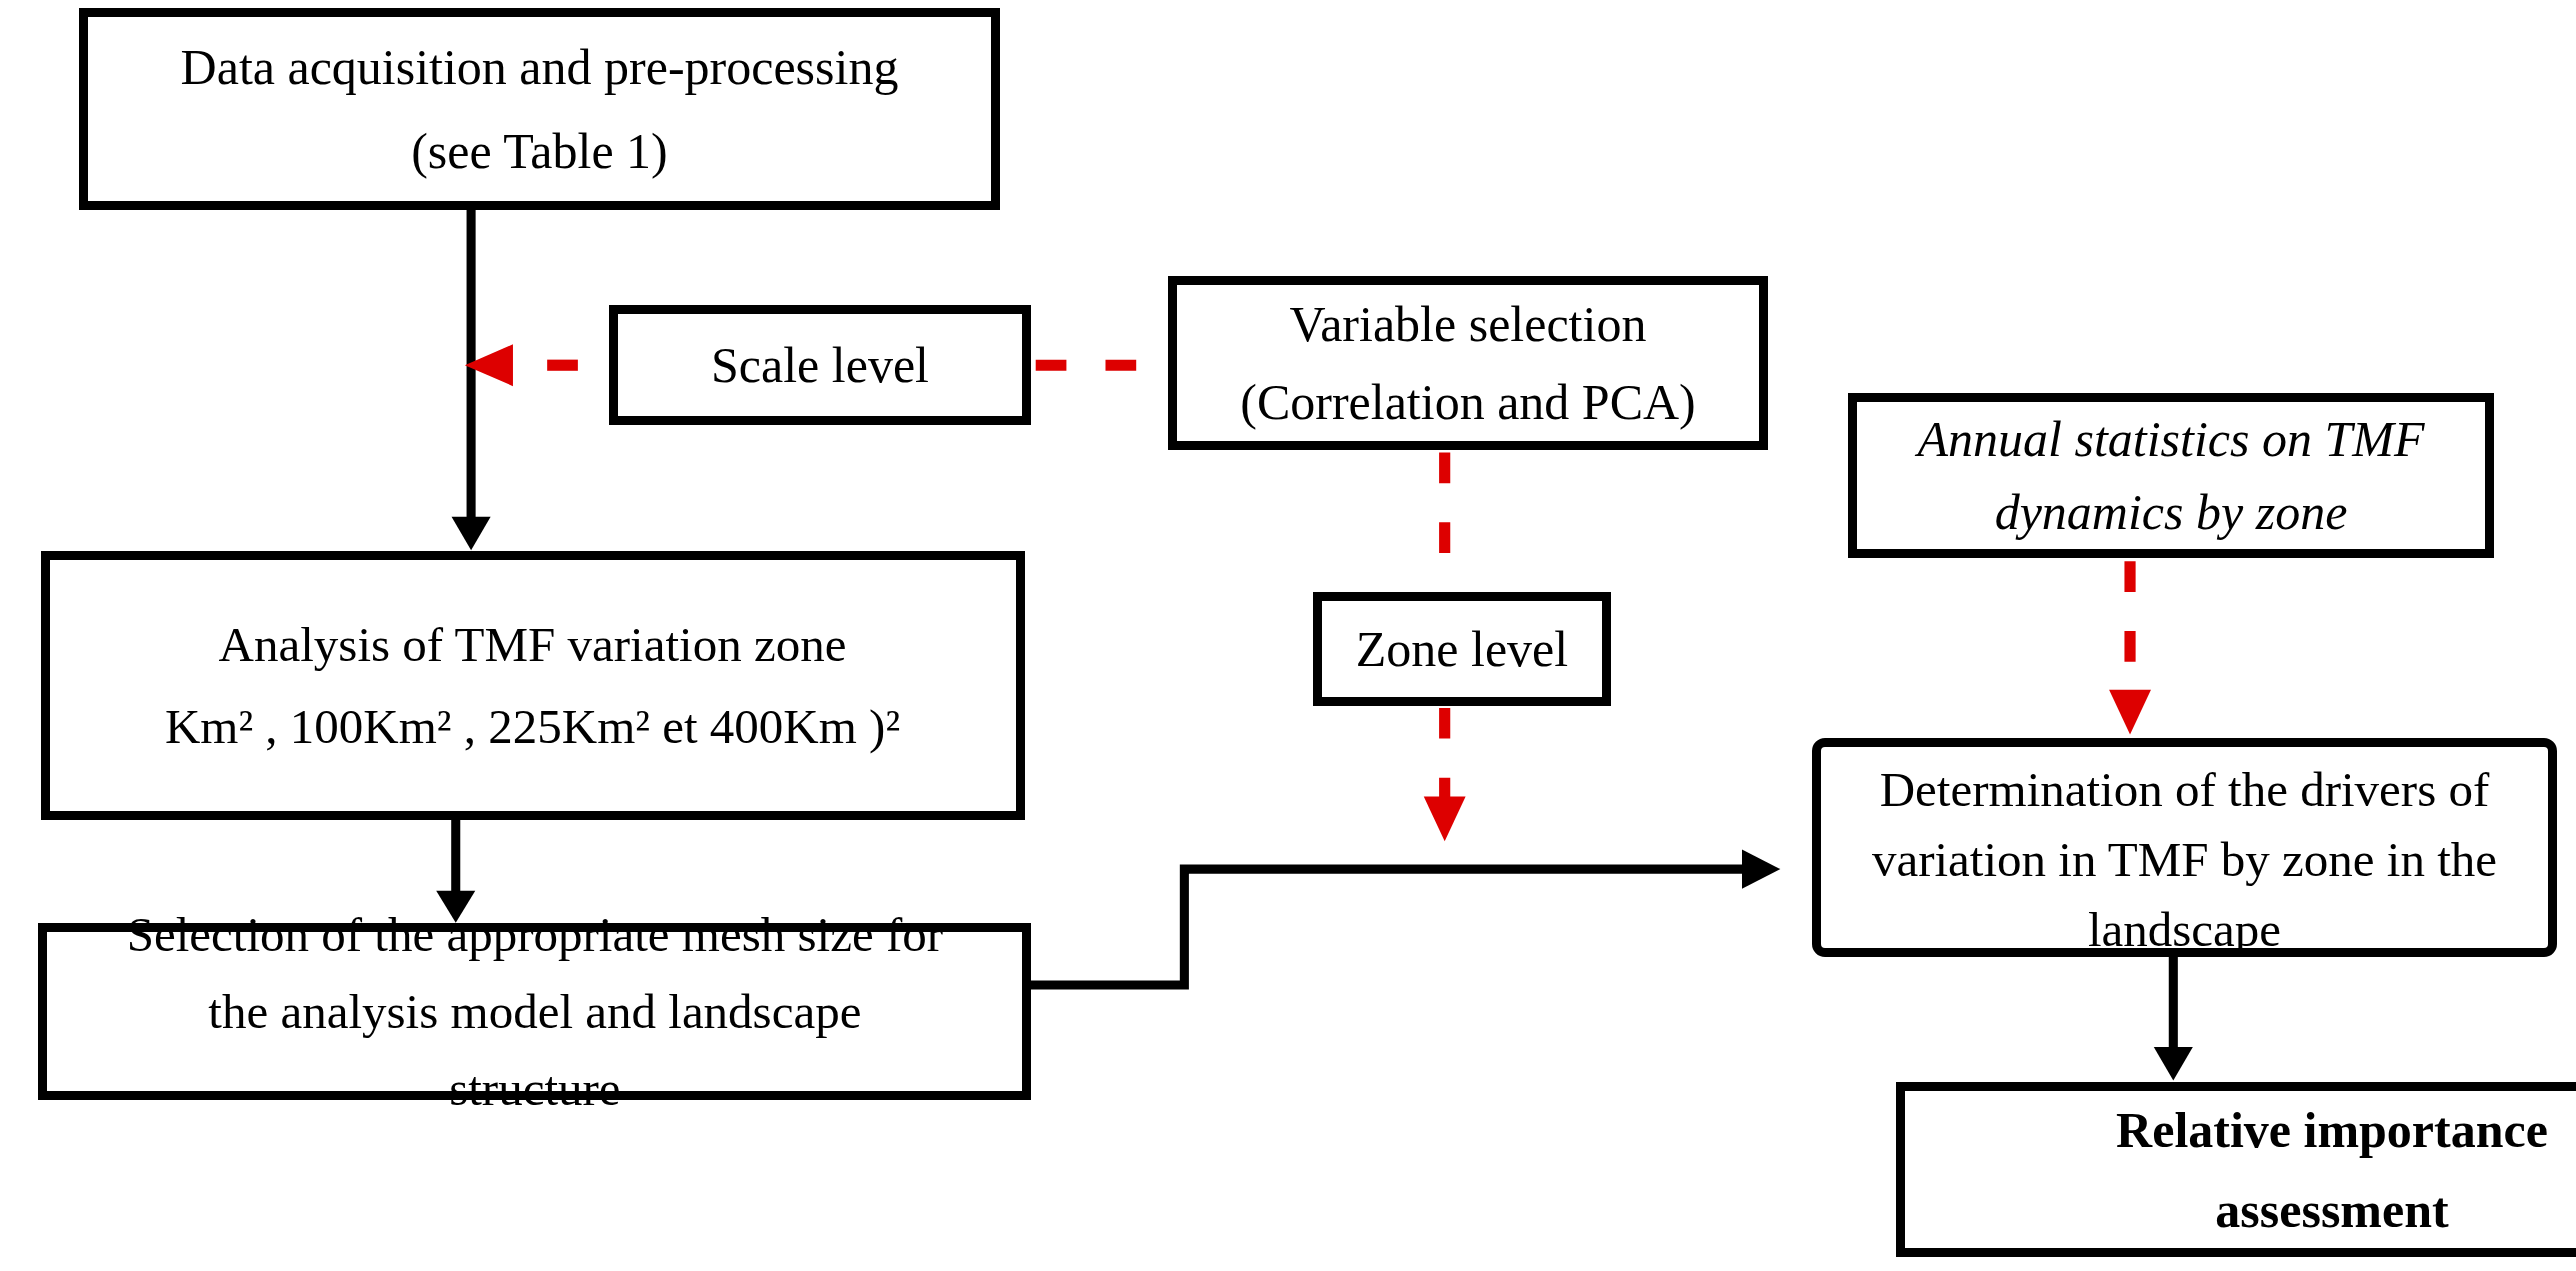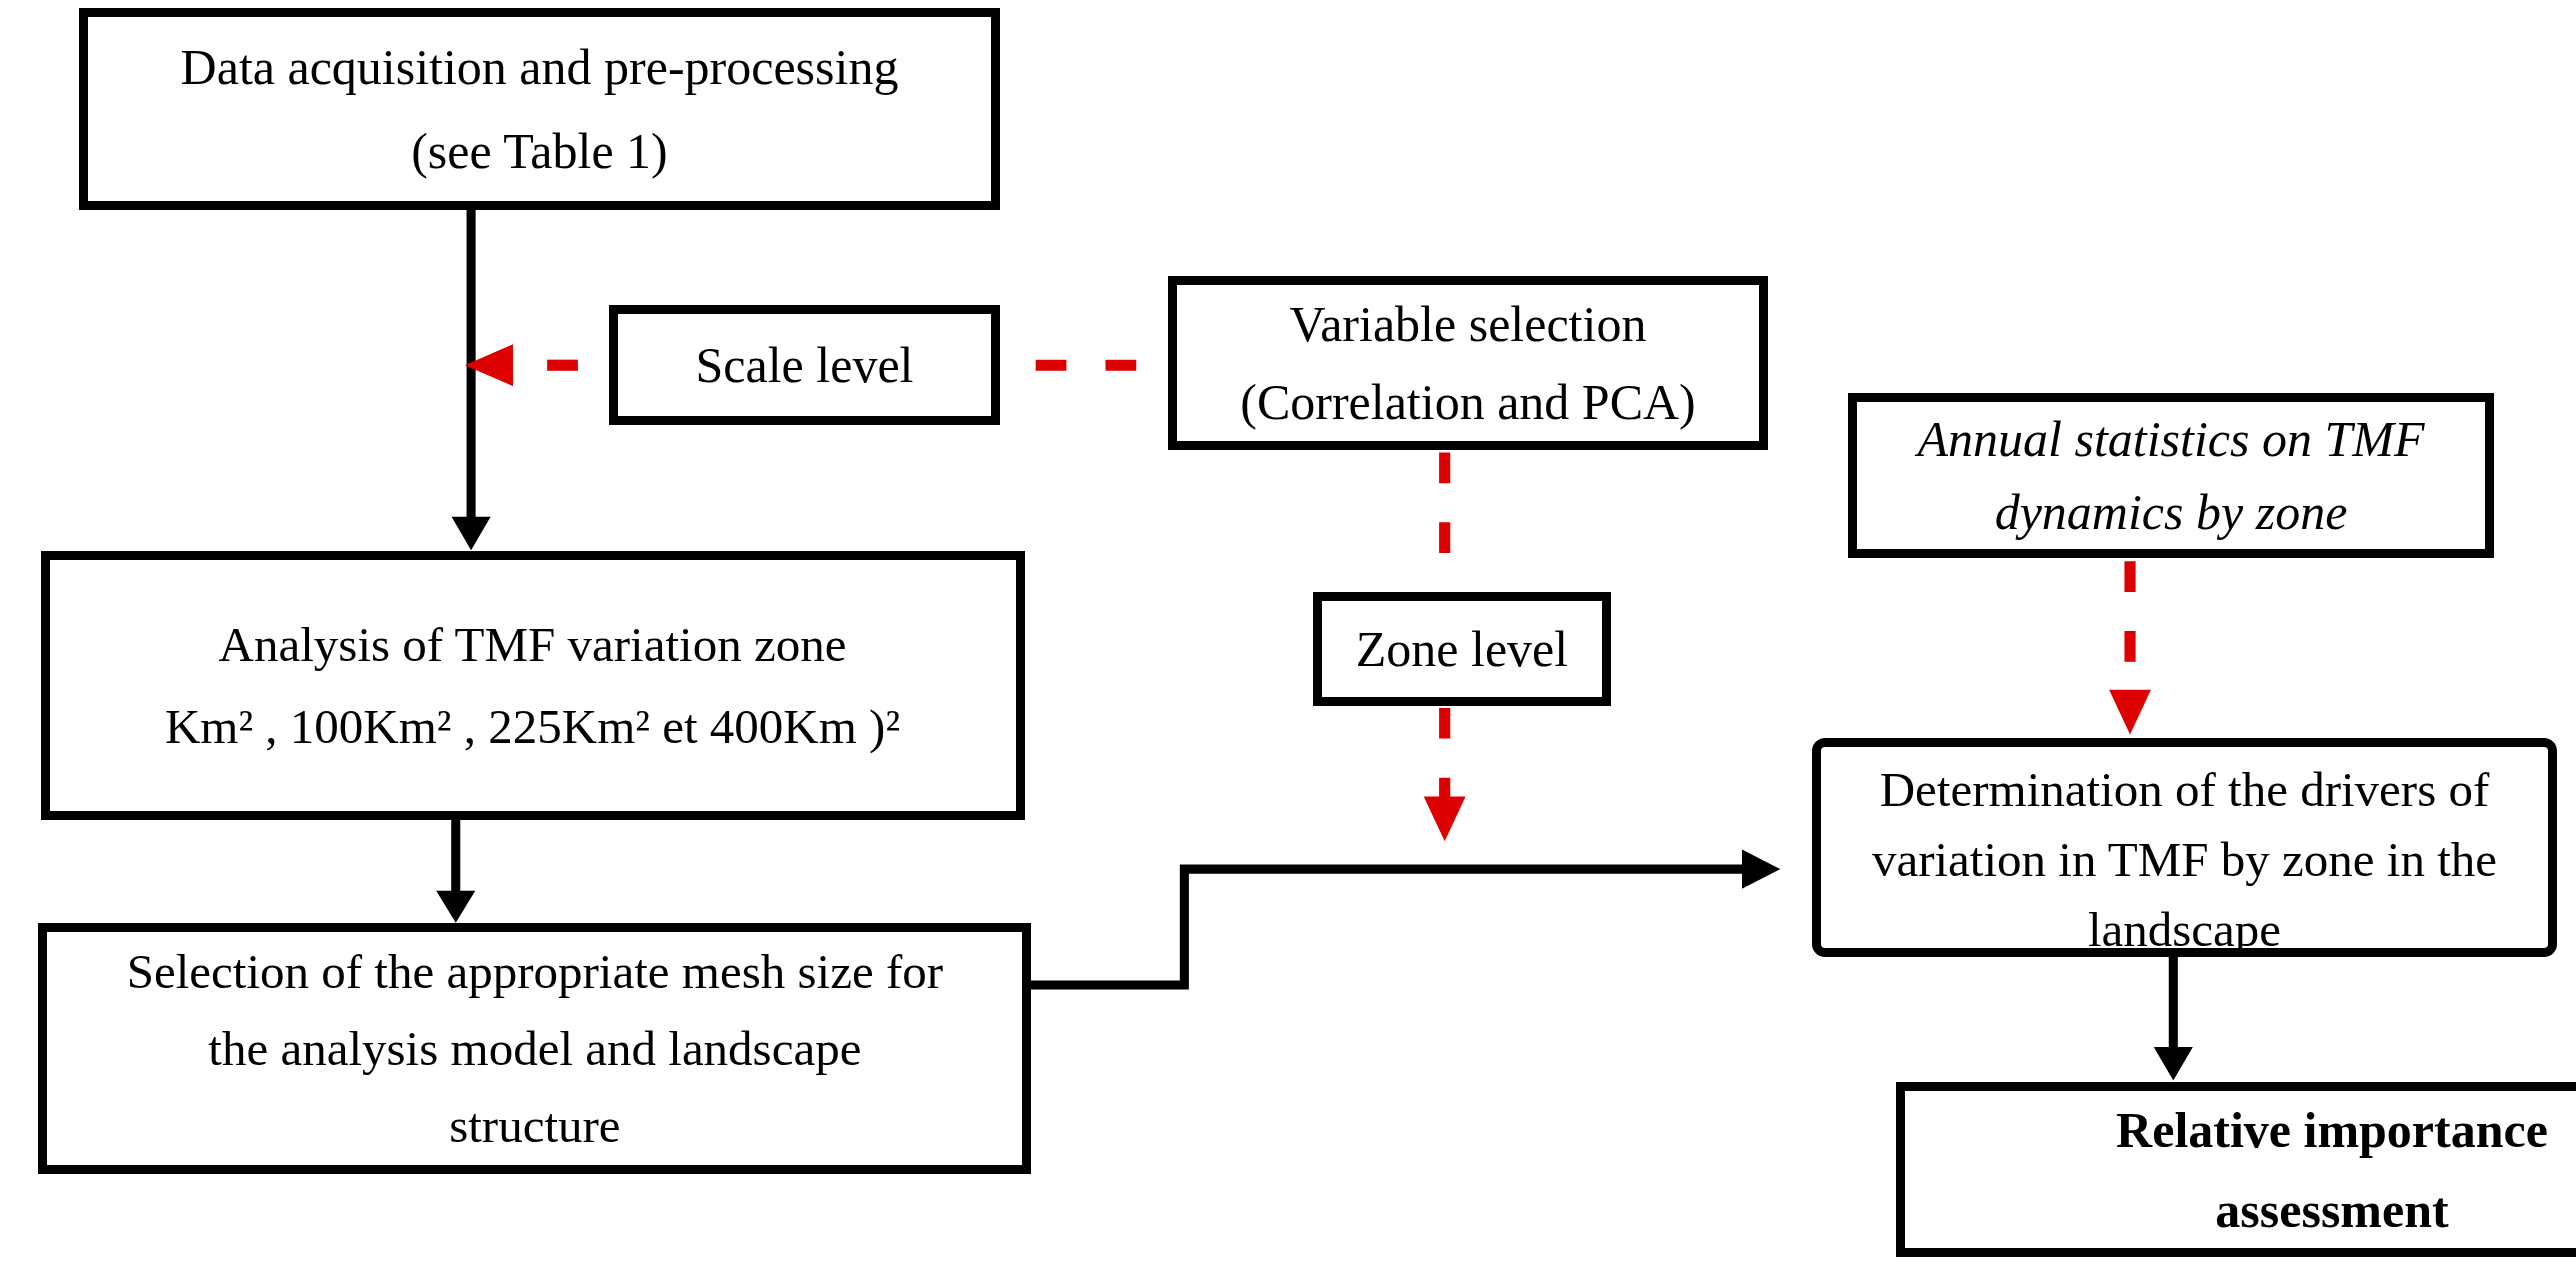--- a/index.html
+++ b/index.html
@@ -27,26 +27,26 @@
     align-items: center;
     text-align: center;
     font-size: 50px;
     line-height: 81px;
     z-index: 2;
     margin-left: 30px;
   }
   .box .ln { white-space: nowrap; }
 
   #b-data          { left: 49px;   top: 8.4px;   width: 921px; height: 202px; line-height: 84px; }
-  #b-scale         { left: 579px;  top: 305px;  width: 391px;  height: 120px; }
+  #b-scale         { left: 579px;  top: 305px;  width: 422px;  height: 120px; }
   #b-variable      { left: 1138px; top: 276px;  width: 600px;  height: 174px; line-height: 78px; }
   #b-annual        { left: 1818px; top: 393px;  width: 646px;  height: 165px; line-height: 73px; font-style: italic; }
   #b-zone          { left: 1283px; top: 592px;  width: 298px;  height: 114px; }
   #b-analysis      { left: 10.5px;   top: 551px;  width: 984px; height: 269px; font-size: 49px; line-height: 82px; }
-  #b-selection     { left: 8.4px;   top: 923px; width: 993px; height: 251px; font-size: 49px; line-height: 77px; }
+  #b-selection     { left: 8.4px;   top: 923px; width: 993px; height: 177px; font-size: 49px; line-height: 77px; }
   #b-determination { left: 1782px; top: 738px; width: 745px; height: 219px; font-size: 49px; line-height: 70px;
                      justify-content: flex-start; padding-top: 8.4px; overflow: hidden; border-radius: 13px; }
   #b-relative      { left: 1866px; top: 1082px; width: 872px; height: 175px; font-weight: bold; line-height: 80px; }
 
   #connectors {
     position: absolute;
     left: 0; top: 0;
     width: 2576px;
     height: 1272px;
     z-index: 1;

